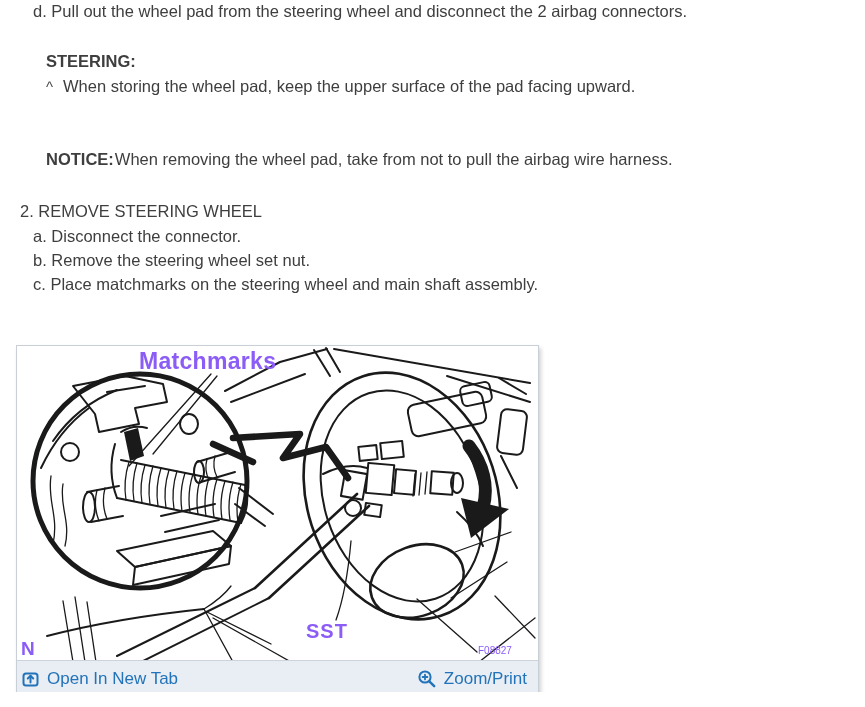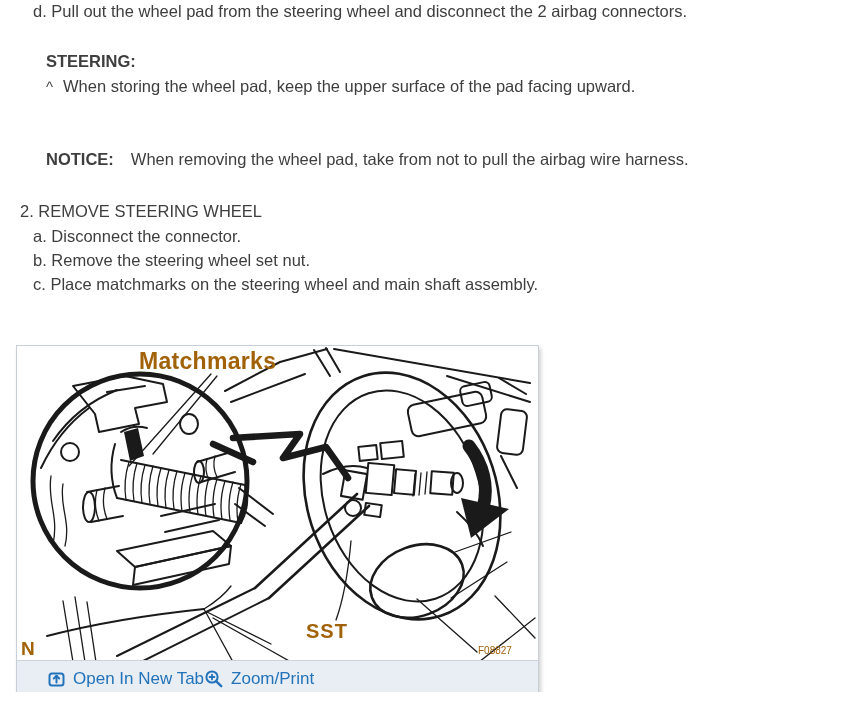--- a/index.html
+++ b/index.html
@@ -3,51 +3,51 @@
 <meta charset="utf-8">
 <style>
   html,body{margin:0;padding:0;background:#ffffff;}
   .page{
     position:relative;width:865px;height:692px;background:#ffffff;
     font-family:"Liberation Sans", sans-serif;color:#3e3e3e;overflow:hidden;
   }
   .tline{position:absolute;font-size:16.5px;line-height:20px;white-space:nowrap;color:#3e3e3e;}
   .b{font-weight:bold;}
   .caret{display:inline-block;width:17px;font-size:15px;color:#4a4a4a;}
-  .notice-label{font-weight:bold;margin-right:17px;}
+  .notice-label{font-weight:bold;margin-right:1px;}
 
   
   .figure{
     position:absolute;left:16px;top:345px;width:523px;height:352px;
     background:#ffffff;border:1px solid #c9cfd7;box-sizing:border-box;
     box-shadow:2px 3px 4px rgba(0,0,0,0.18);
   }
   .fig-image{position:absolute;left:0;top:0;width:521px;height:314px;overflow:hidden;}
   .fig-svg{display:block;}
   .fig-svg path,.fig-svg line,.fig-svg circle,.fig-svg ellipse,.fig-svg rect,.fig-svg polyline,.fig-svg polygon{
     fill:none;stroke:#1a1a1a;stroke-width:2;stroke-linecap:round;stroke-linejoin:round;
   }
   .fig-svg .thin{stroke-width:1.3;}
   .fig-svg .med{stroke-width:2.6;}
   .fig-svg .thick{stroke-width:5;}
   .fig-svg .bold7{stroke-width:6.5;}
   .fig-svg .band{stroke-width:13;}
   .fig-svg .black{fill:#1a1a1a;stroke:none;}
 
-  .fig-label{position:absolute;color:#a16207;white-space:nowrap;font-family:"Liberation Sans",sans-serif;}
+  .fig-label{position:absolute;color:#8b5cf6;white-space:nowrap;font-family:"Liberation Sans",sans-serif;}
   .lbl-matchmarks{left:122px;top:2px;font-size:23px;font-weight:600;letter-spacing:.3px;}
   .lbl-sst{left:289px;top:274px;font-size:20px;font-weight:600;letter-spacing:1px;}
   .lbl-code{left:461px;top:299px;font-size:10px;font-weight:400;}
   .lbl-n{left:4px;top:292px;font-size:19px;font-weight:600;}
 
   .fig-footer{
     position:absolute;left:0;bottom:0;width:100%;height:36px;box-sizing:border-box;
     background:#e9eef5;border-top:1px solid #ccd3dc;
-    display:flex;align-items:center;
-    padding:0 11px 0 30px;
+    display:flex;align-items:center;justify-content:space-between;
+    padding:0 11px 0 4px;
   }
   .fig-link{
     display:flex;align-items:center;gap:7px;color:#2273b9;font-size:17px;
     cursor:pointer;text-decoration:none;
   }
   .fig-link svg{stroke:#2273b9;fill:none;stroke-linecap:round;stroke-linejoin:round;}
 </style>
 </head>
 <body>
 

